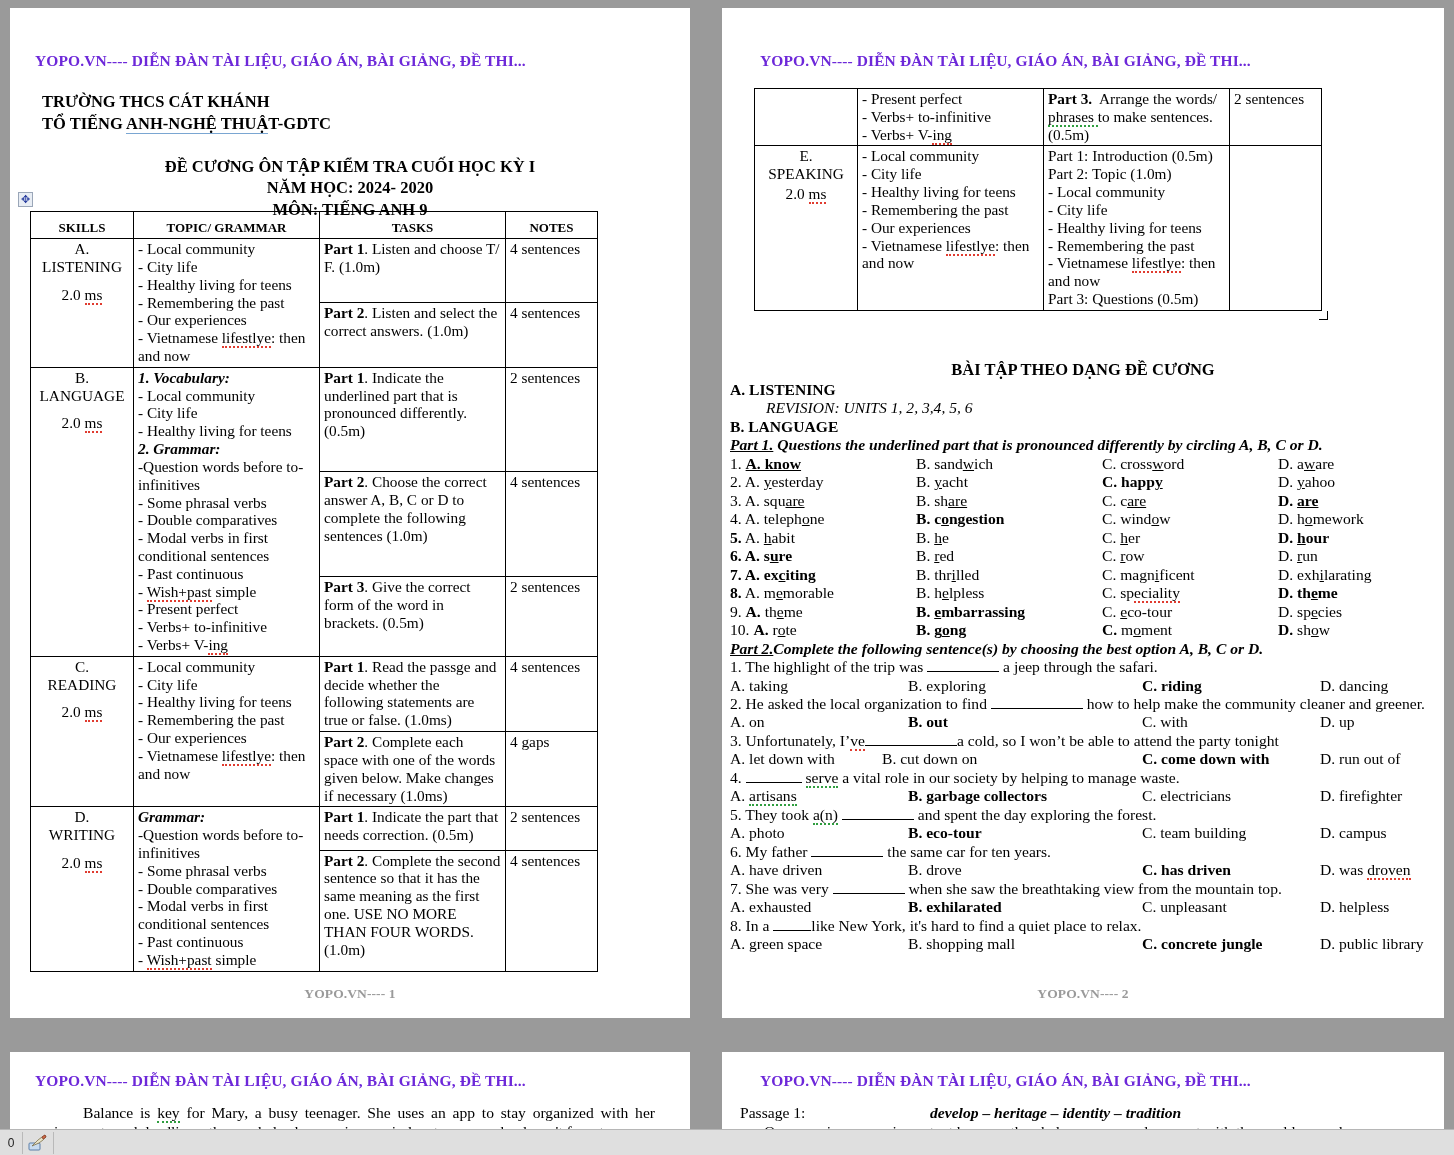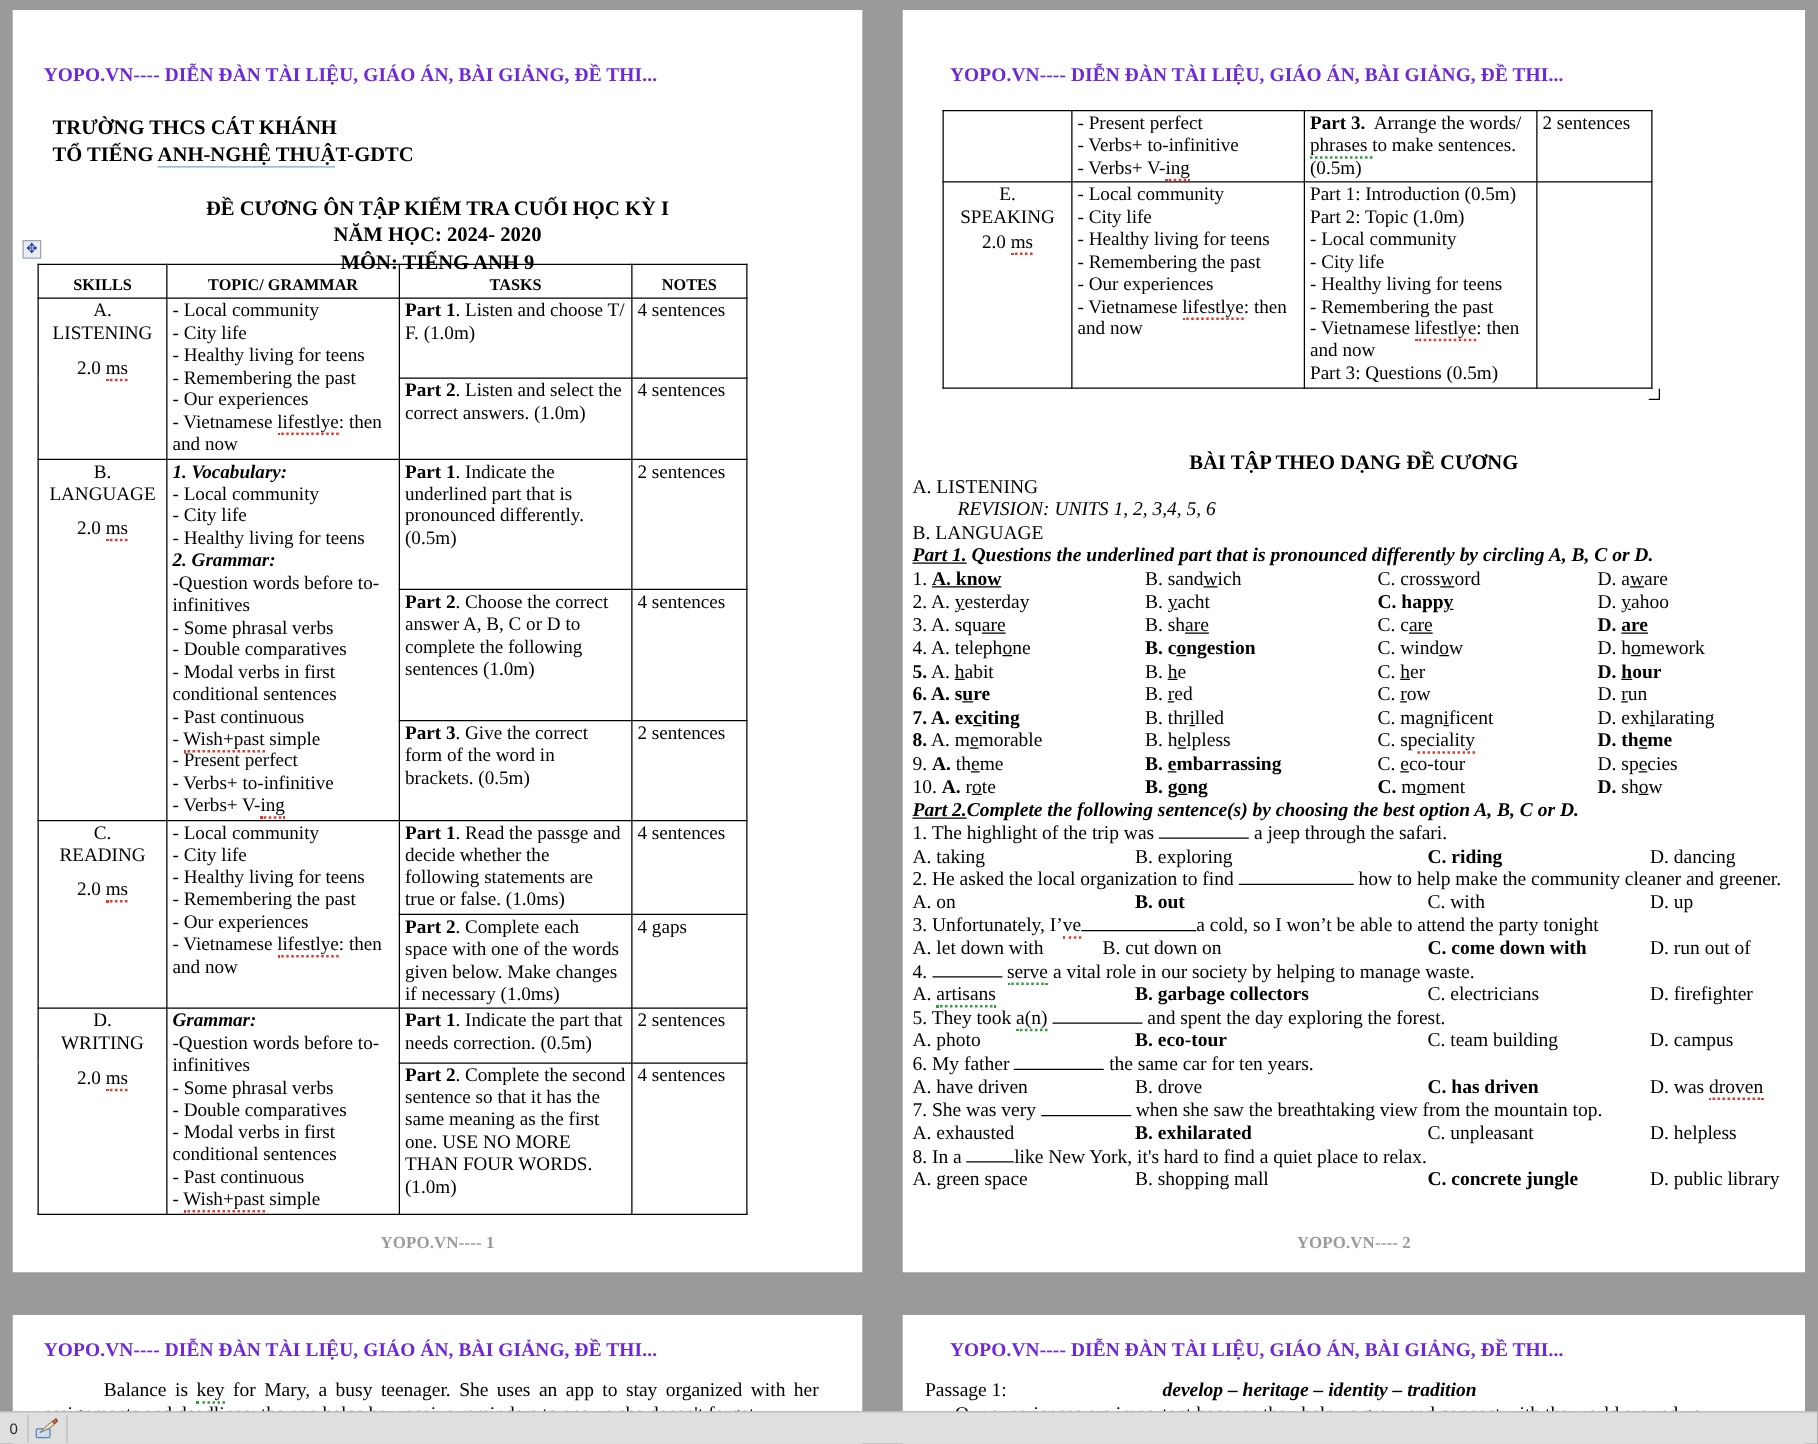--- a/index.html
+++ b/index.html
@@ -111,21 +111,21 @@
 
   
   .ex-title {
     text-align: center;
     font-weight: bold;
     font-size: 16.5px;
     margin-bottom: 1px;
   }
   .ex-line { font-size: 15.6px; line-height: 1.185; white-space: nowrap; }
   .ex-line.wrap { white-space: normal; }
-  .hd { font-weight: normal; }
+  .hd { font-weight: bold; }
   .it { font-style: italic; }
   .bi { font-style: italic; font-weight: bold; }
   .ul { text-decoration: underline; }
 
   .opts { display: flex; font-size: 15.6px; line-height: 1.185; }
   .opts > span { display: block; }
   .o1 { width: 186px; }
   .o2 { width: 186px; }
   .o3 { width: 176px; }
   .o4 { flex: 1; }

